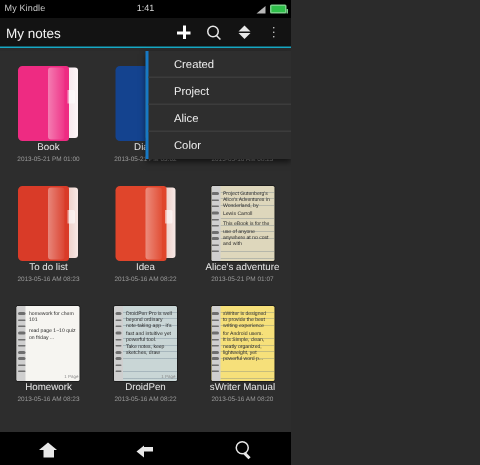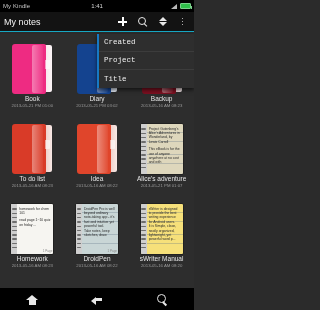--- a/index.html
+++ b/index.html
@@ -138,23 +138,22 @@
   
   .dropdown {
     position:absolute; top:33.5px; left:97px; width:97px;
     background:#2e2e2e;
     border-left:2px solid #1779c4;
     z-index:30;
     box-shadow:0 2px 4px rgba(0,0,0,.6);
   }
   .dropdown .item {
     height:18px; display:flex; align-items:center;
-    padding-left:5px; font-size:7.5px; color:#f0f0f0;
+    padding-left:17px; font-size:7.5px; color:#f0f0f0;
     border-bottom:.5px solid #3c3c3c;
-    font-family:Liberation Mono, monospace;
   }
   .dropdown .item:last-child { border-bottom:none; }
 
   
   .navbar {
     position:absolute; left:0; right:0; bottom:0; height:22px;
     background:#000000; display:flex; align-items:center;
   }
   .navbar .slot { width:33.33%; display:flex; align-items:center; justify-content:center; }
   .nav-ic { width:12px; height:12px; position:relative; }
@@ -396,21 +395,22 @@
         <div class="date">2013-05-16 AM 08:20</div>
       </div>
     </div>
 
   </div>
 </div>
 
 <div class="dropdown">
   <div class="item">Created</div>
   <div class="item">Project</div>
-  <div class="item">Title</div>
+  <div class="item">Alice</div>
+  <div class="item">Color</div>
 </div>
 
 <div class="navbar">
   <div class="slot">
     <span class="nav-ic ic-home"></span>
   </div>
   <div class="slot">
     <span class="nav-ic ic-back"></span>
   </div>
   <div class="slot">

